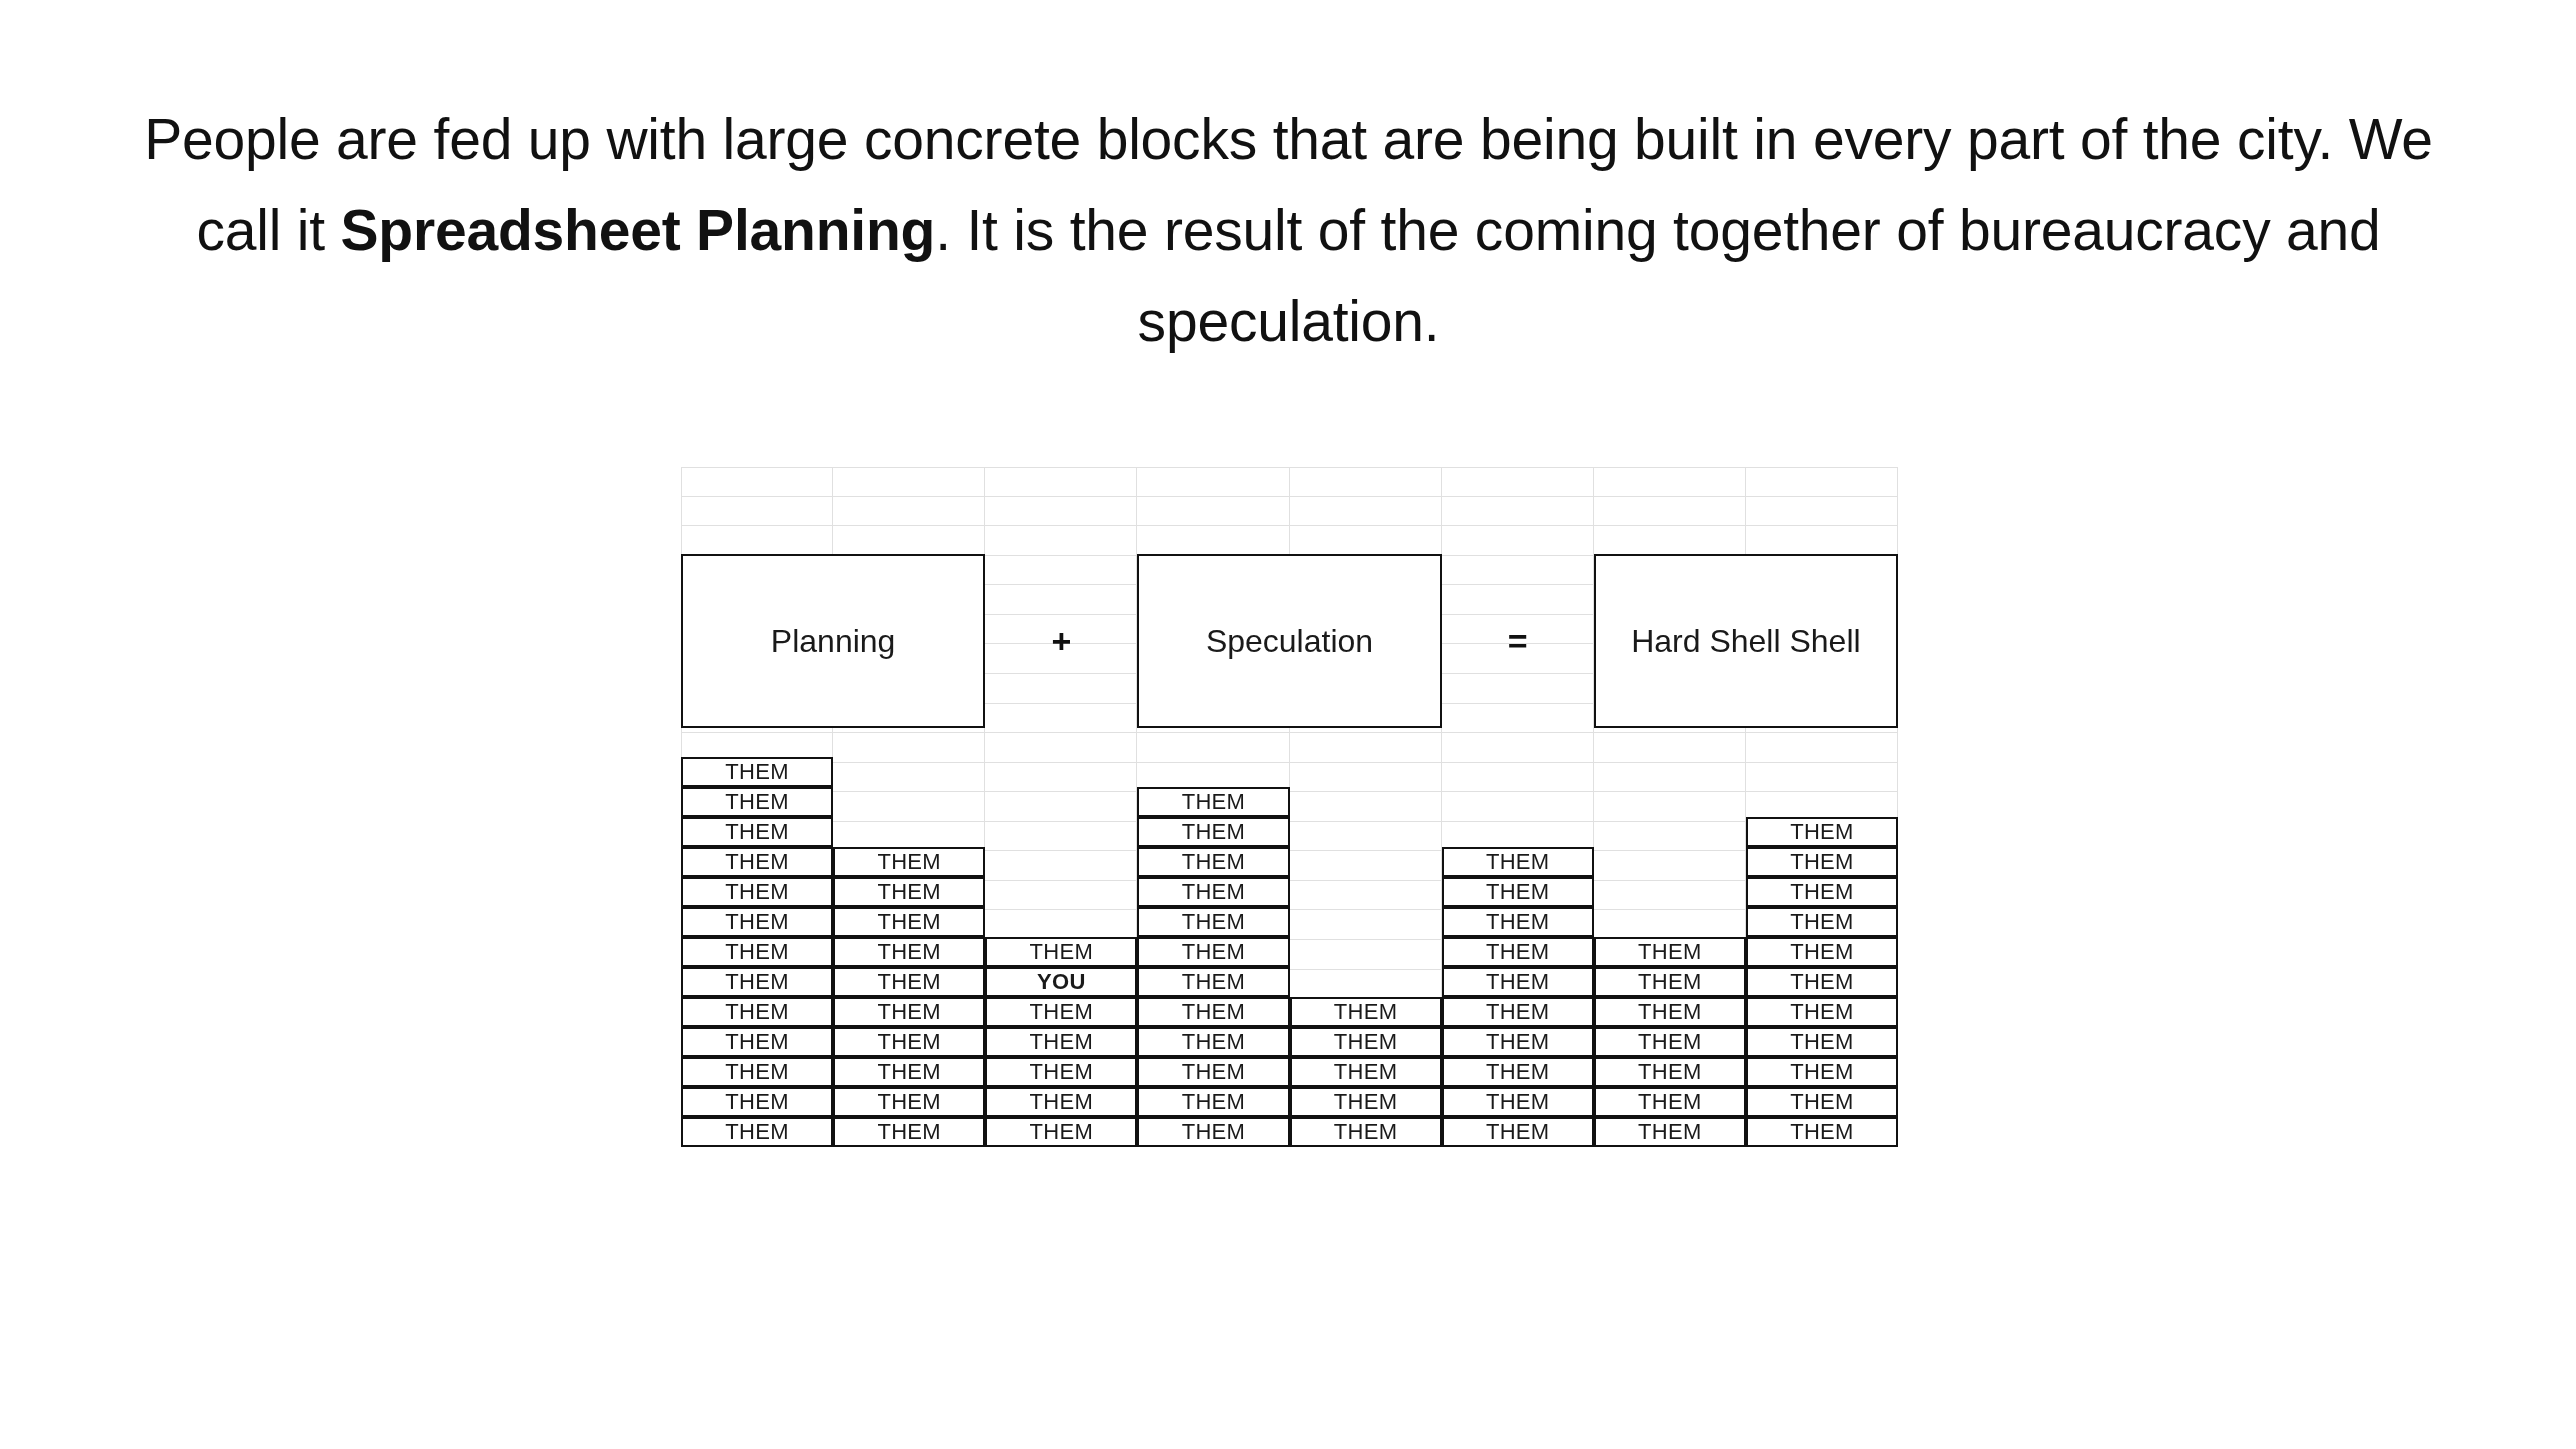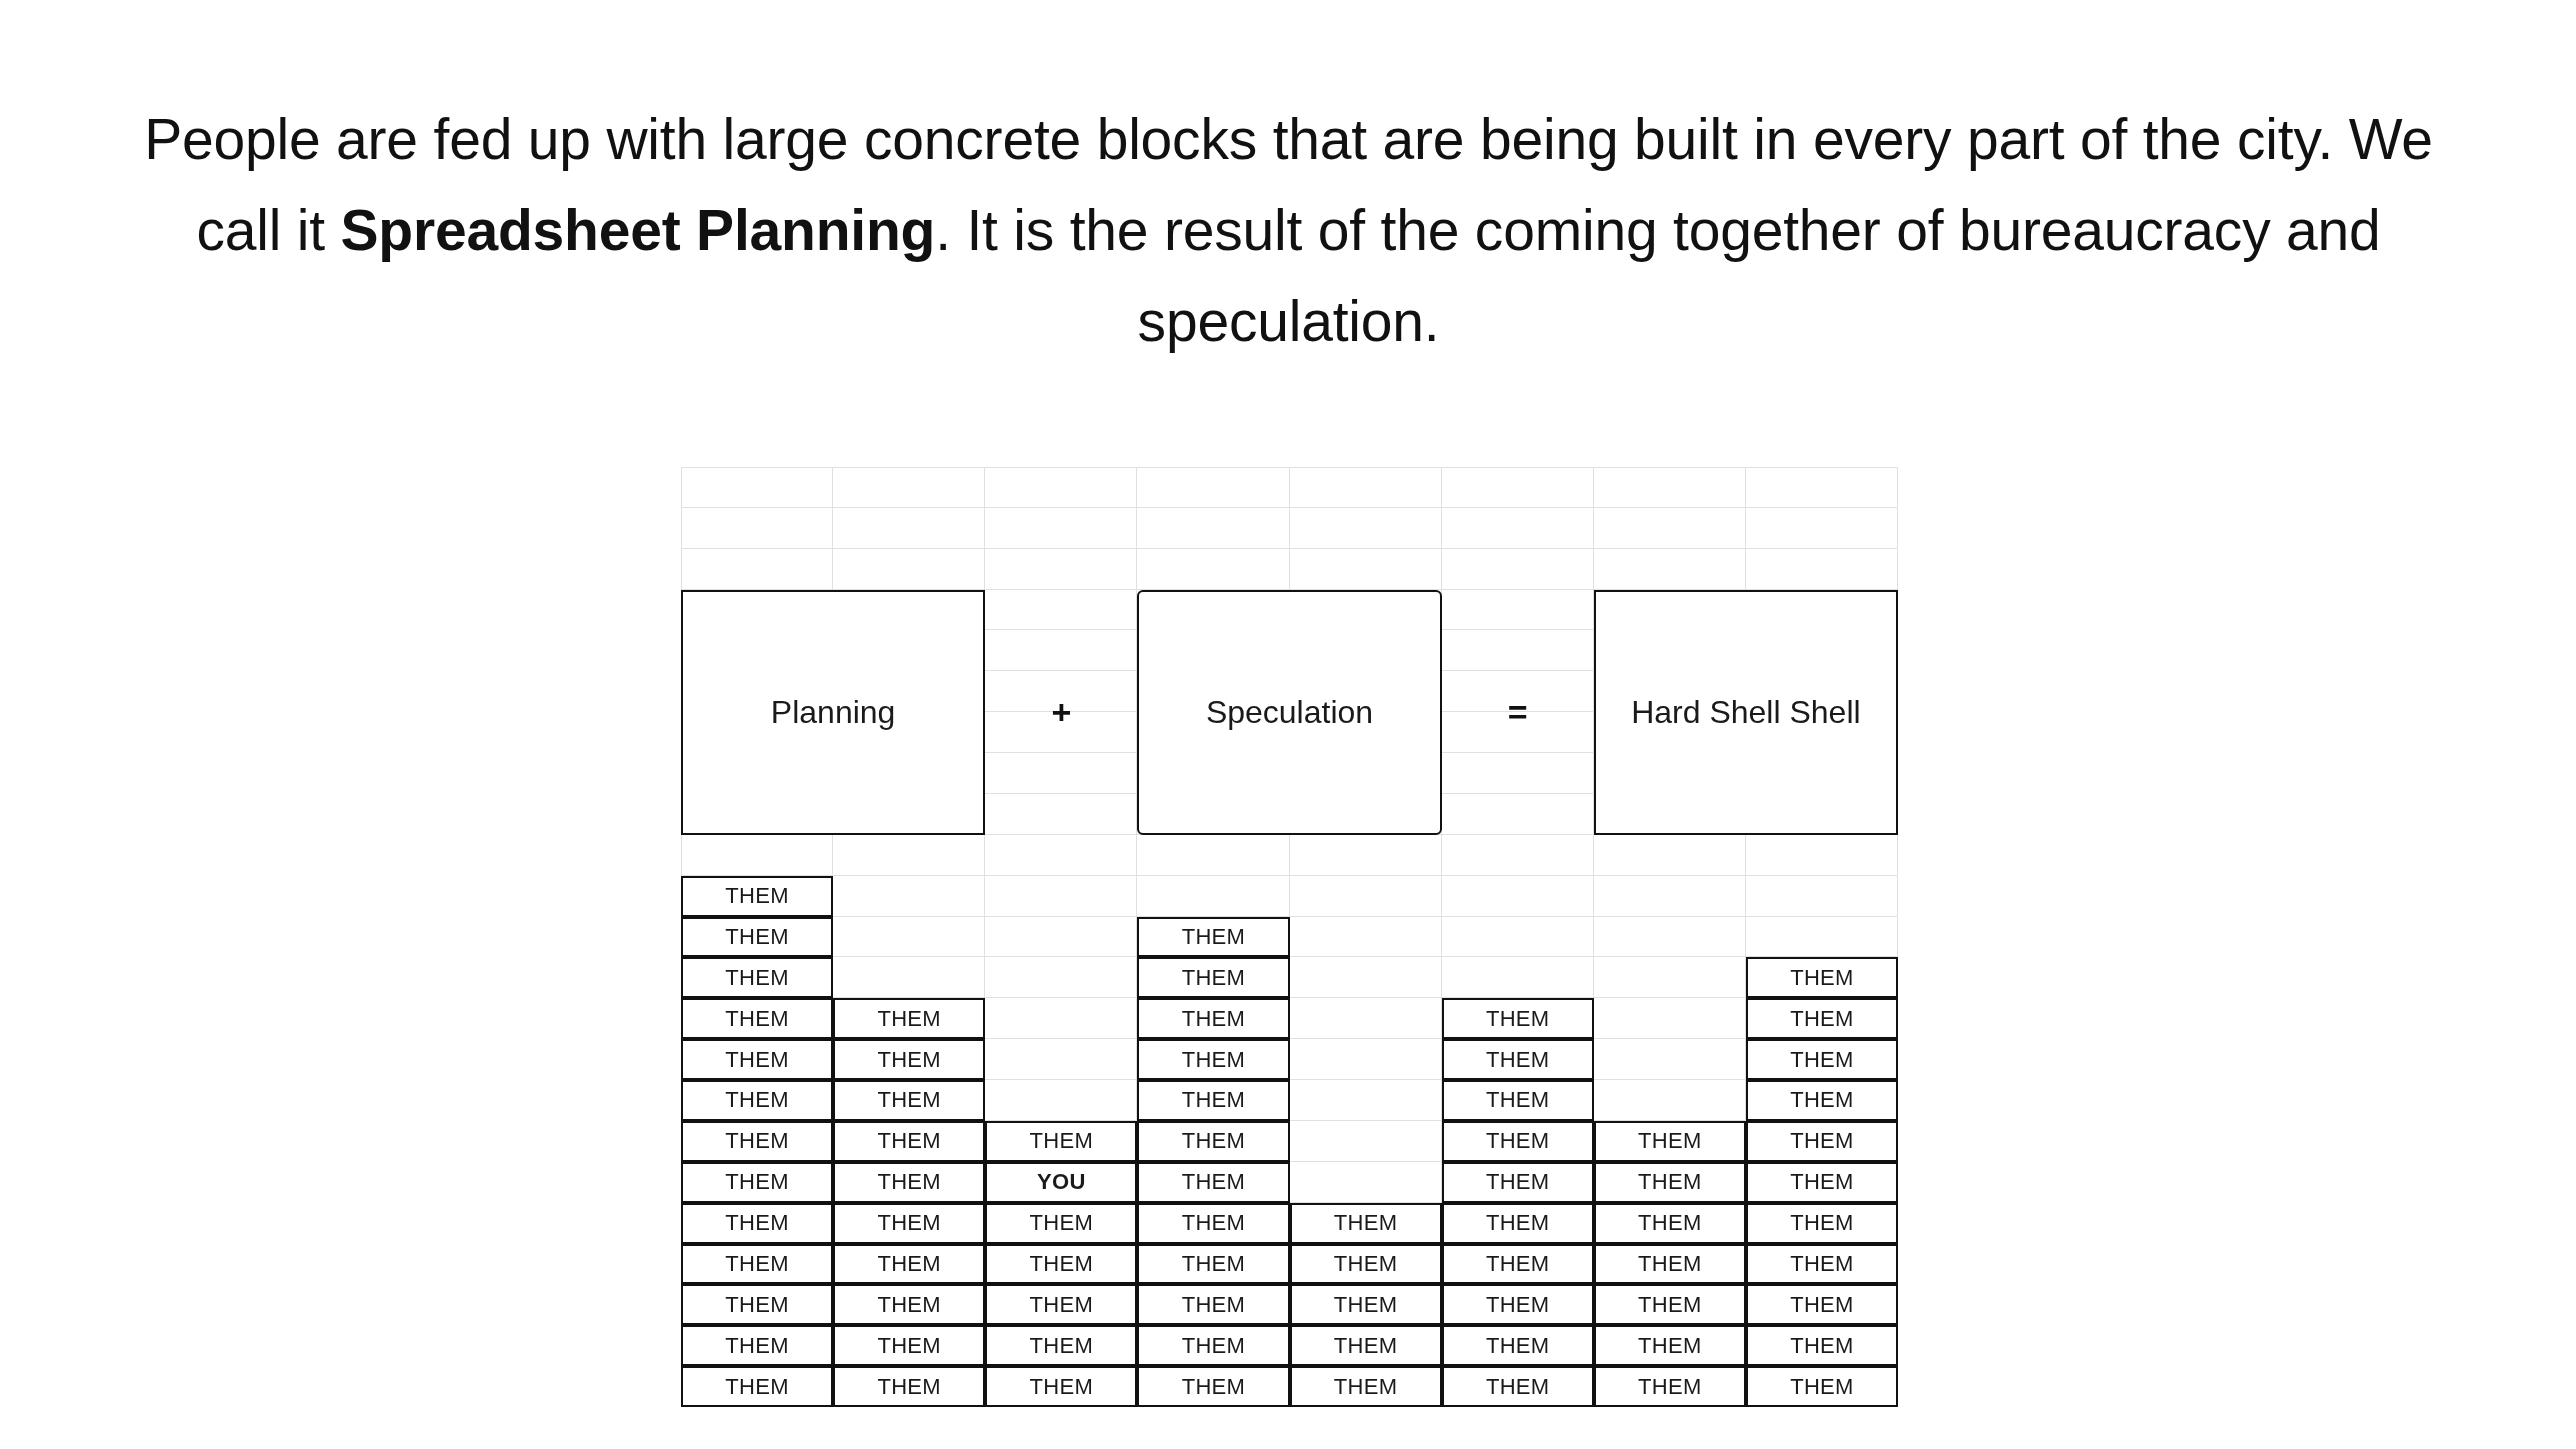--- a/index.html
+++ b/index.html
@@ -32,21 +32,21 @@
   #headline .em {
     font-weight: 700;
   }
 
   
   #sheet {
     position: absolute;
     left: 681px;
     top: 467px;
     width: 1217px;
-    height: 940px;
+    height: 680px;
   }
 
   
   .grid-layer {
     position: absolute;
     inset: 0;
     display: grid;
     grid-template-columns: repeat(8, 1fr);
     grid-auto-rows: 1fr;
   }
@@ -302,21 +302,21 @@
       <div class="grid-cell"></div>
       <div class="grid-cell"></div>
       <div class="grid-cell"></div>
       <div class="grid-cell"></div>
       <div class="grid-cell"></div>
     </div>
 
   <div class="overlay-layer" id="overlay-layer">
       <div class="concept-box" style="grid-area: 4 / 1 / span 6 / span 2;">Planning</div>
       <div class="operator" style="grid-area: 4 / 3 / span 6 / span 1;">+</div>
-      <div class="concept-box" style="grid-area: 4 / 4 / span 6 / span 2; border-radius: 6px;">Speculation</div>
+      <div class="concept-box" style="grid-area: 4 / 4 / span 6 / span 2;">Speculation</div>
       <div class="operator" style="grid-area: 4 / 6 / span 6 / span 1;">=</div>
       <div class="concept-box" style="grid-area: 4 / 7 / span 6 / span 2;">Hard Shell Shell</div>
       <div class="them-cell" style="grid-area: 11 / 1 / span 1 / span 1;">THEM</div>
       <div class="them-cell" style="grid-area: 12 / 1 / span 1 / span 1;">THEM</div>
       <div class="them-cell" style="grid-area: 12 / 4 / span 1 / span 1;">THEM</div>
       <div class="them-cell" style="grid-area: 13 / 1 / span 1 / span 1;">THEM</div>
       <div class="them-cell" style="grid-area: 13 / 4 / span 1 / span 1;">THEM</div>
       <div class="them-cell" style="grid-area: 13 / 8 / span 1 / span 1;">THEM</div>
       <div class="them-cell" style="grid-area: 14 / 1 / span 1 / span 1;">THEM</div>
       <div class="them-cell" style="grid-area: 14 / 2 / span 1 / span 1;">THEM</div>

